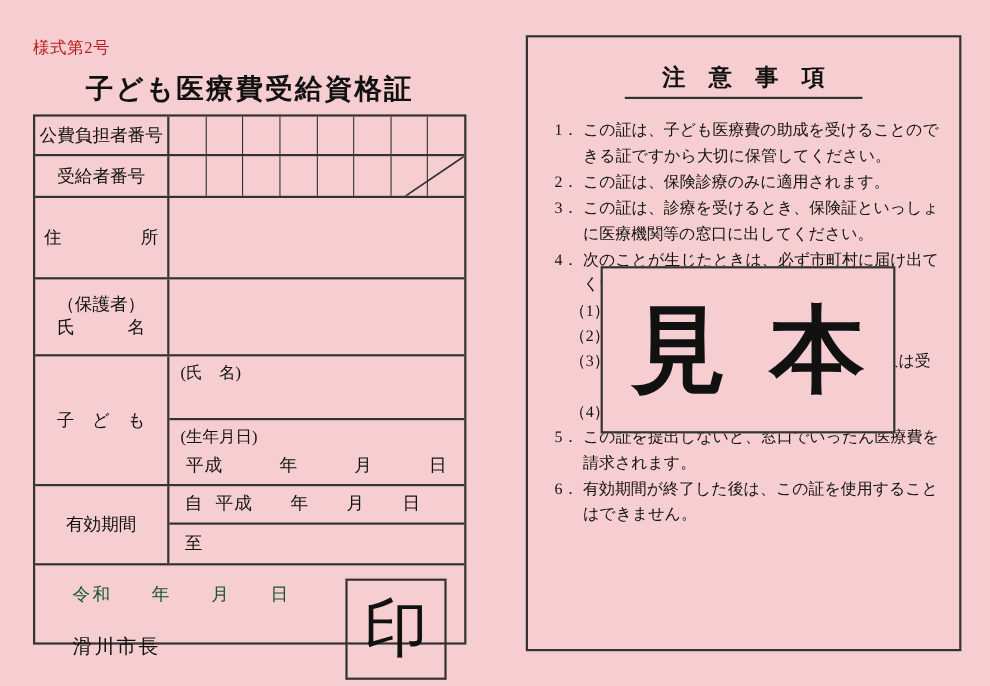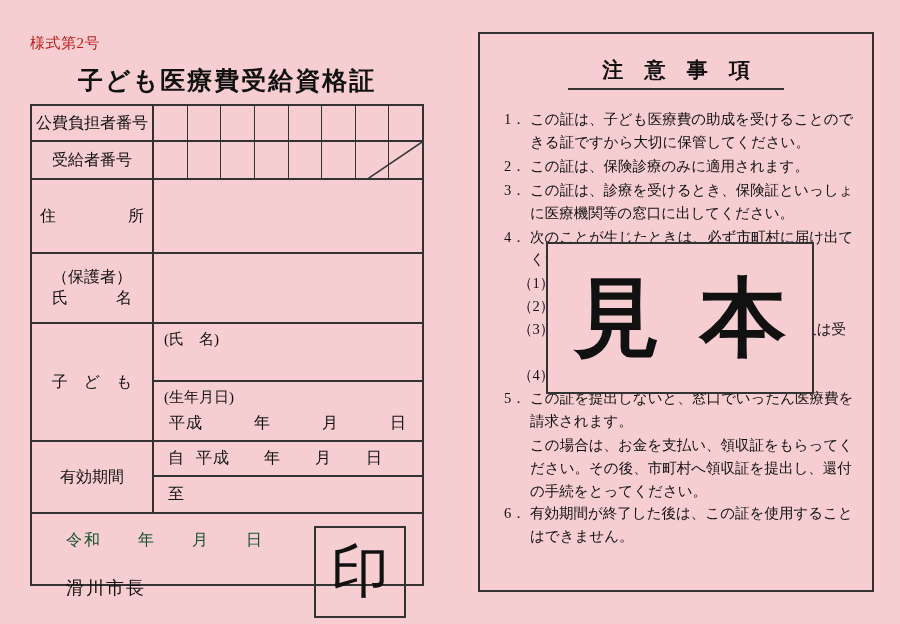--- a/index.html
+++ b/index.html
@@ -424,21 +424,20 @@
       </div>
       <div class="sub-note">
         <span class="sub-note-num">（4）</span>
         <span class="note-body">市外に転出するとき。</span>
       </div>
 
       <div class="note">
         <span class="note-num">5．</span>
         <span class="note-body">この証を提出しないと、窓口でいったん医療費を請求されます。</span>
       </div>
-      <div class="note-cont">この場合は、お金を支払い、領収証をもらってください。その後、市町村へ領収証を提出し、還付の手続をとってください。</div>
 
       <div class="note">
         <span class="note-num">6．</span>
         <span class="note-body">有効期間が終了した後は、この証を使用することはできません。</span>
       </div>
 
     </div>
 
     <div class="sample-box">
       <span class="sample-char">見</span>

